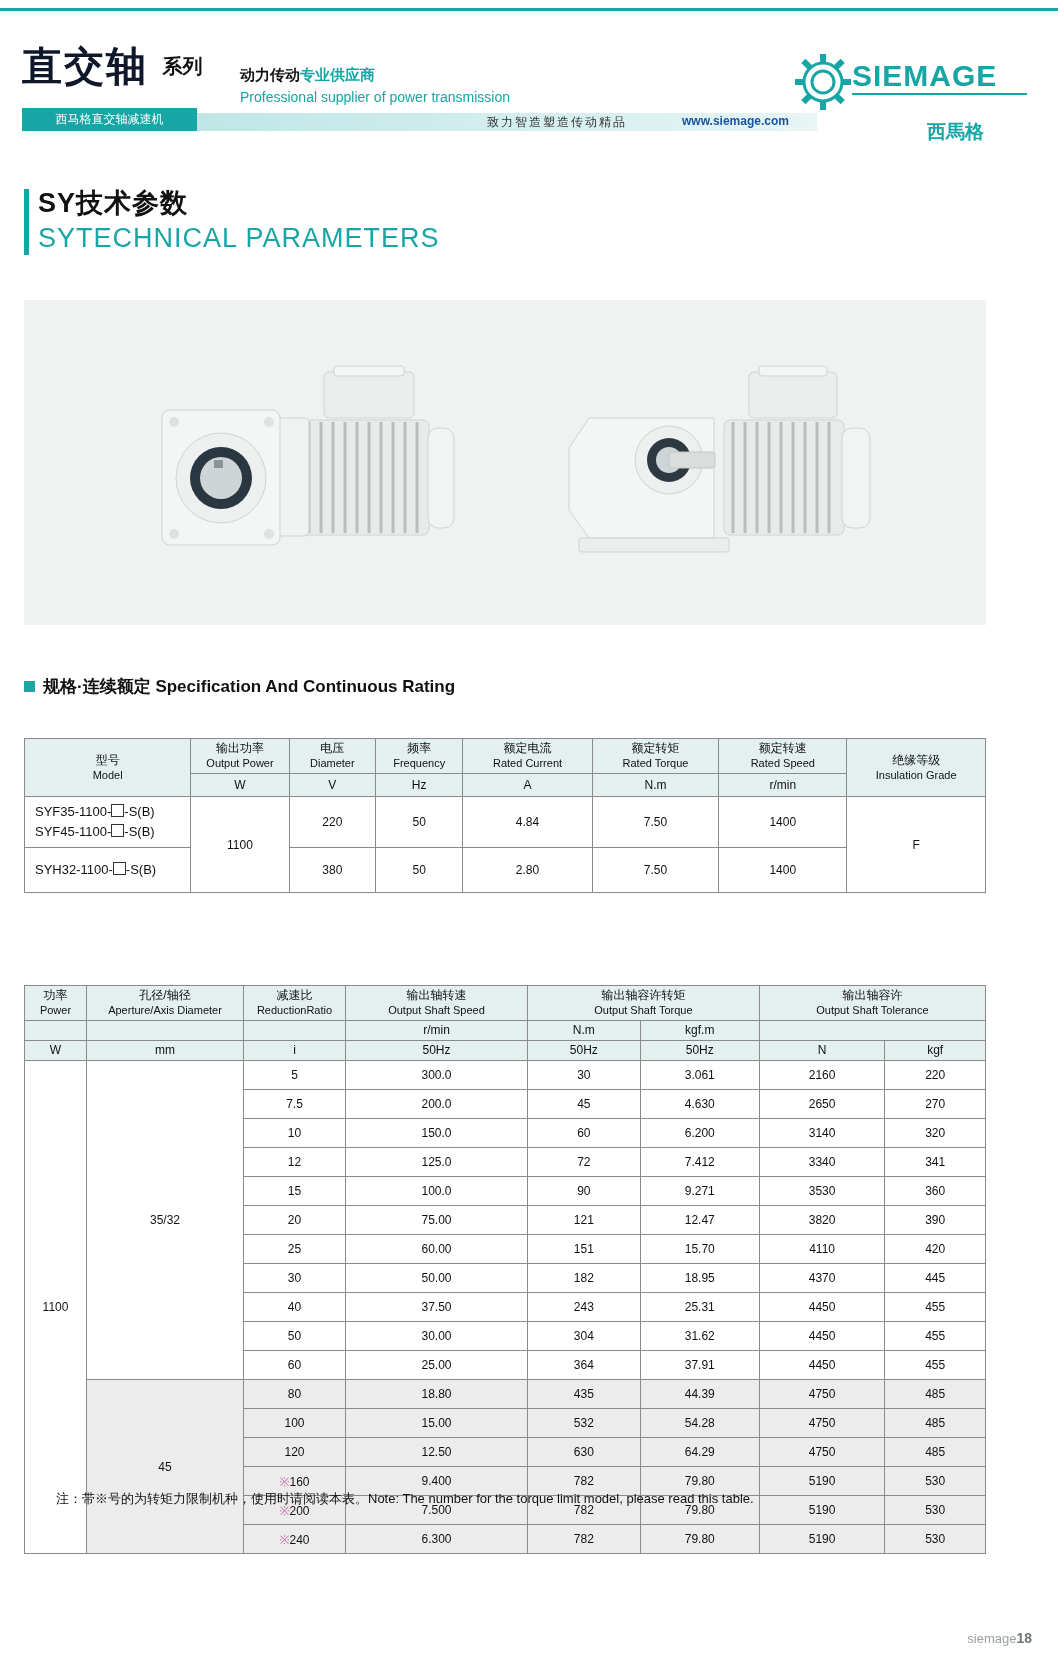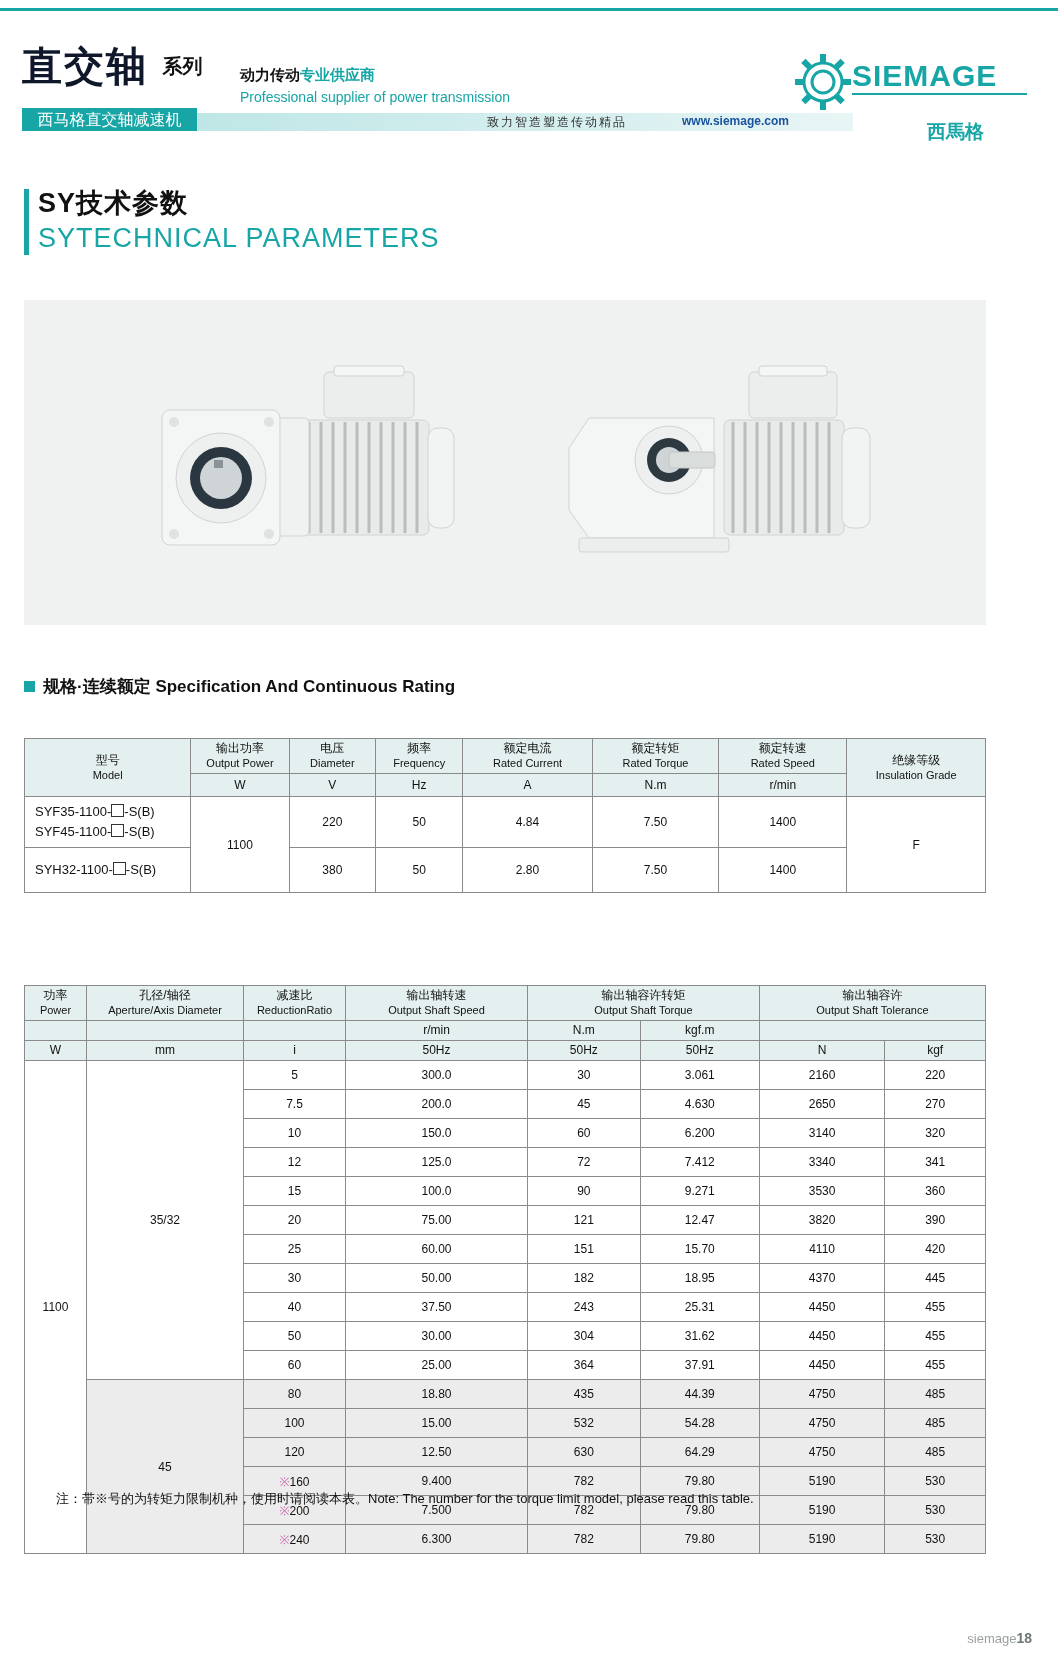--- a/index.html
+++ b/index.html
@@ -11,27 +11,27 @@
     position:relative;
     overflow:hidden;
   }
   
   .top-rule{position:absolute;left:0;top:8px;width:1058px;height:3px;background:#17a5a5;}
   .header{position:absolute;left:0;top:11px;width:1058px;height:120px;}
   .hdr-left{position:absolute;left:22px;top:28px;}
   .hdr-title{font-size:40px;font-weight:bold;letter-spacing:2px;color:#0f172a;display:inline-block;vertical-align:middle;}
   .hdr-series{font-size:20px;font-weight:bold;color:#111;display:inline-block;vertical-align:middle;margin-left:10px;}
   .hdr-bar{position:absolute;left:22px;top:97px;width:175px;height:23px;background:#17a5a5;}
-  .hdr-bar span{display:block;color:#fff;font-size:16px;line-height:23px;text-align:center;}
+  .hdr-bar span{display:block;color:#fff;font-size:12px;line-height:23px;text-align:center;}
   .hdr-mid{position:absolute;left:240px;top:55px;}
   .hdr-cn{font-size:15px;font-weight:bold;color:#111;}
   .hdr-cn .accent{color:#17a5a5;}
   .hdr-en{font-size:14px;color:#17a5a5;margin-top:4px;}
   .hdr-strip{position:absolute;left:197px;top:102px;width:620px;height:18px;
-             background:linear-gradient(to right,#bfe6e6,#e8f5f5);padding-left:36px;}
+             background:linear-gradient(to right,#bfe6e6,#e8f5f5);}
   .hdr-strip .cn{position:absolute;left:290px;top:1px;font-size:12px;color:#333;letter-spacing:2px;}
   .hdr-strip .url{position:absolute;left:485px;top:1px;font-size:12px;color:#18539e;font-weight:bold;}
   .logo{position:absolute;right:26px;top:40px;width:240px;height:80px;}
   .logo-text{position:absolute;left:60px;top:8px;font-size:30px;font-weight:bold;color:#17a5a5;letter-spacing:1px;}
   .logo-cn{position:absolute;left:135px;top:44px;font-size:19px;font-weight:bold;color:#17a5a5;margin-top:24px;}
   .logo-line{position:absolute;left:60px;top:42px;width:175px;height:2px;background:#17a5a5;}
   .gear{position:absolute;left:0px;top:0px;}
 
   
   .sect{position:absolute;left:24px;top:185px;}

